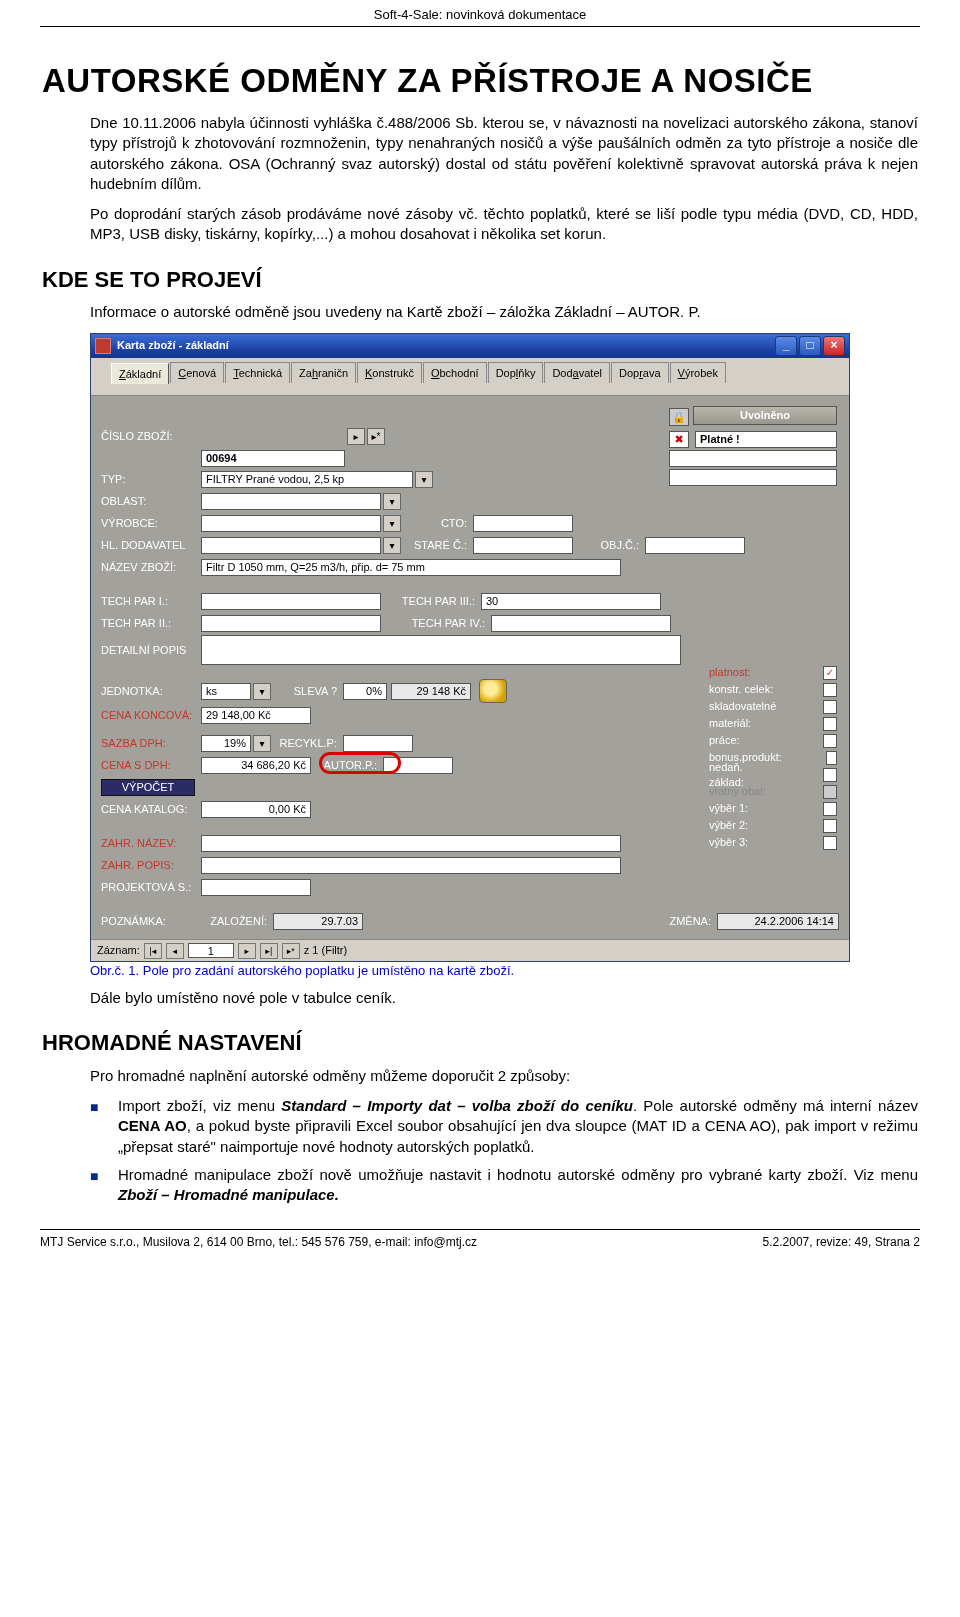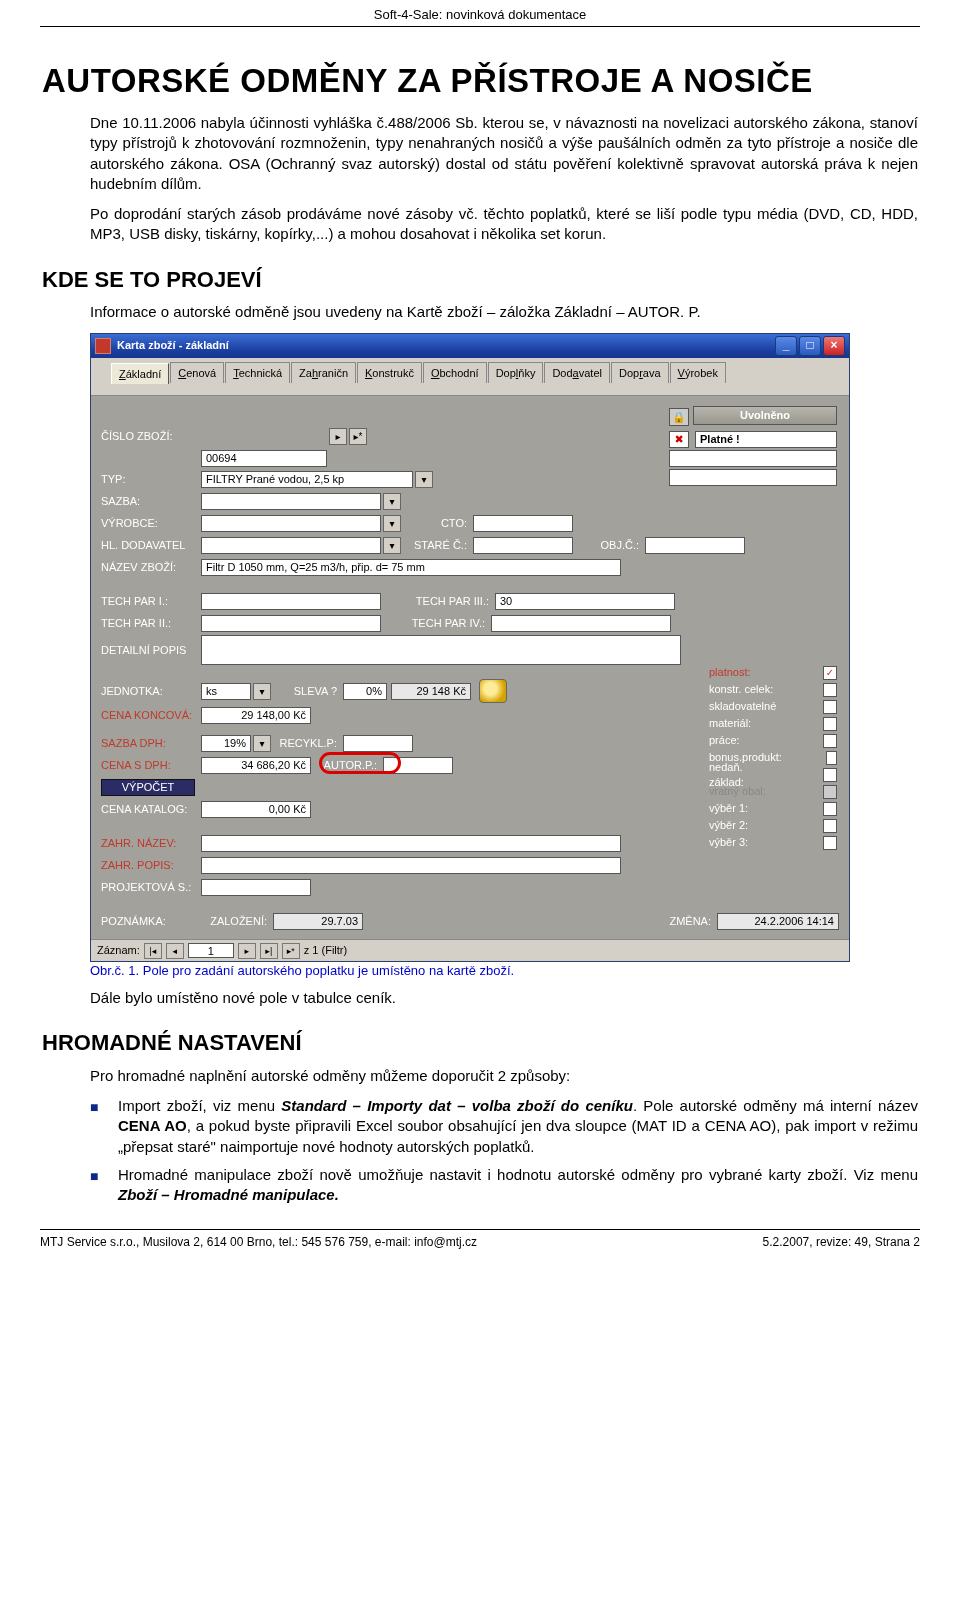--- a/index.html
+++ b/index.html
@@ -205,31 +205,31 @@
         <div class="status-row">
           <div class="inp" style="flex:1;"></div>
         </div>
         <div class="status-row">
           <div class="inp" style="flex:1;"></div>
         </div>
       </div>
 
       <div class="row">
           <span class="lbl">ČÍSLO ZBOŽÍ:</span>
-        <div class="inp" style="width:126px;font-weight:normal;margin-top:44px;">00694</div>
+        <div class="inp" style="width:144px;font-weight:bold;margin-top:44px;">00694</div>
         <div class="btn-ico">▸</div>
         <div class="btn-ico">▸*</div>
       </div>
       <div class="row">
           <span class="lbl">TYP:</span>
         <div class="inp" style="width:212px;">FILTRY Prané vodou, 2,5 kp</div>
         <div class="btn-ico">▾</div>
       </div>
       <div class="row">
-          <span class="lbl">SAZBA:</span>
+          <span class="lbl">OBLAST:</span>
         <div class="inp" style="width:180px;"></div>
         <div class="btn-ico">▾</div>
       </div>
       <div class="row">
           <span class="lbl">VÝROBCE:</span>
         <div class="inp" style="width:180px;"></div>
         <div class="btn-ico">▾</div>
         <span class="lbl small">CTO:</span>
         <div class="inp" style="width:100px;"></div>
       </div>
@@ -244,21 +244,21 @@
       </div>
       <div class="row">
           <span class="lbl">NÁZEV ZBOŽÍ:</span>
         <div class="inp" style="width:420px;">Filtr D 1050 mm, Q=25 m3/h, přip. d= 75 mm</div>
       </div>
 
       <div class="section-gap"></div>
       <div class="row">
           <span class="lbl">TECH PAR I.:</span>
         <div class="inp" style="width:180px;"></div>
-        <span class="lbl small" style="width:114px;">TECH PAR III.:</span>
+        <span class="lbl small" style="width:100px;">TECH PAR III.:</span>
         <div class="inp" style="width:180px;">30</div>
       </div>
       <div class="row">
           <span class="lbl">TECH PAR II.:</span>
         <div class="inp" style="width:180px;"></div>
         <span class="lbl small" style="width:110px;">TECH PAR IV.:</span>
         <div class="inp" style="width:180px;"></div>
       </div>
       <div class="row">
           <span class="lbl">DETAILNÍ POPIS</span>
@@ -318,21 +318,21 @@
           <span class="lbl">JEDNOTKA:</span>
         <div class="inp" style="width:50px;">ks</div>
         <div class="btn-ico">▾</div>
         <span class="lbl small">SLEVA ?</span>
         <div class="inp" style="width:44px;text-align:right;">0%</div>
         <div class="inp ro" style="width:80px;text-align:right;margin-left:4px;">29 148 Kč</div>
         <div class="swirl-icon" style="margin-left:8px;"></div>
       </div>
       <div class="row">
           <span class="lbl red">CENA KONCOVÁ:</span>
-        <div class="inp" style="width:110px;text-align:right;">29 148,00 Kč</div>
+        <div class="inp" style="width:110px;">29 148,00 Kč</div>
       </div>
       <div class="section-gap" style="height:6px;"></div>
       <div class="row">
           <span class="lbl red">SAZBA DPH:</span>
         <div class="inp" style="width:50px;text-align:right;">19%</div>
         <div class="btn-ico">▾</div>
         <span class="lbl small">RECYKL.P:</span>
         <div class="inp" style="width:70px;"></div>
       </div>
       <div class="row" style="position:relative;">

